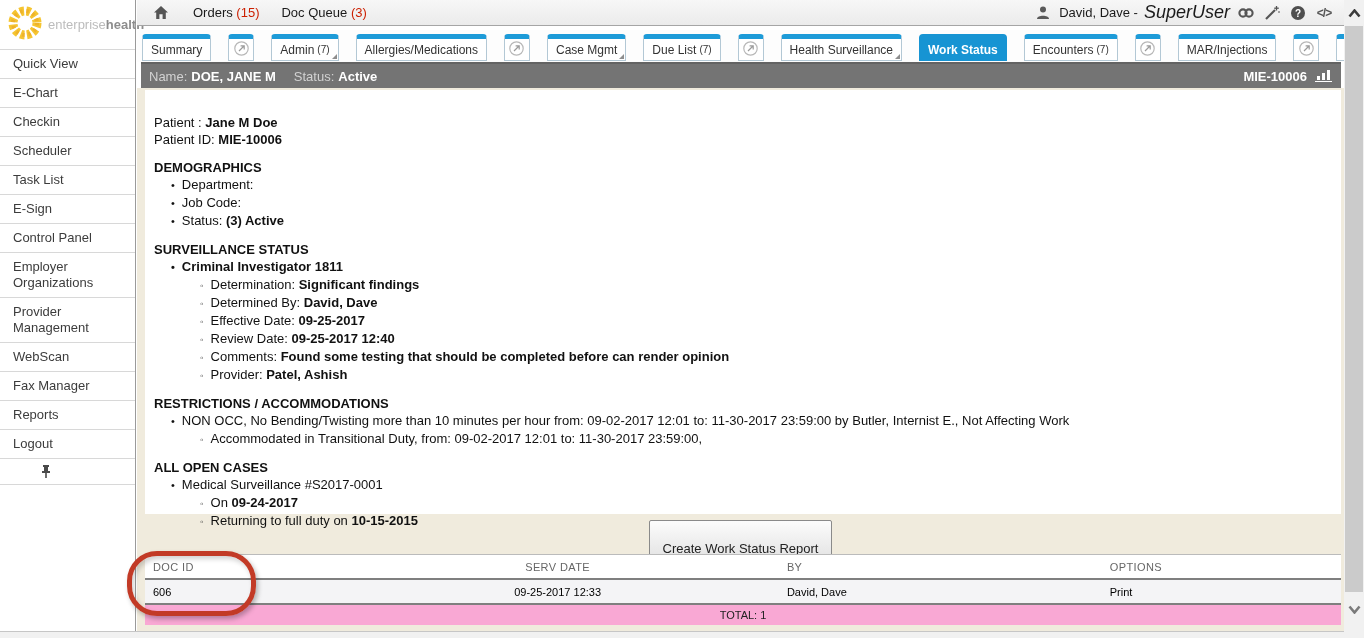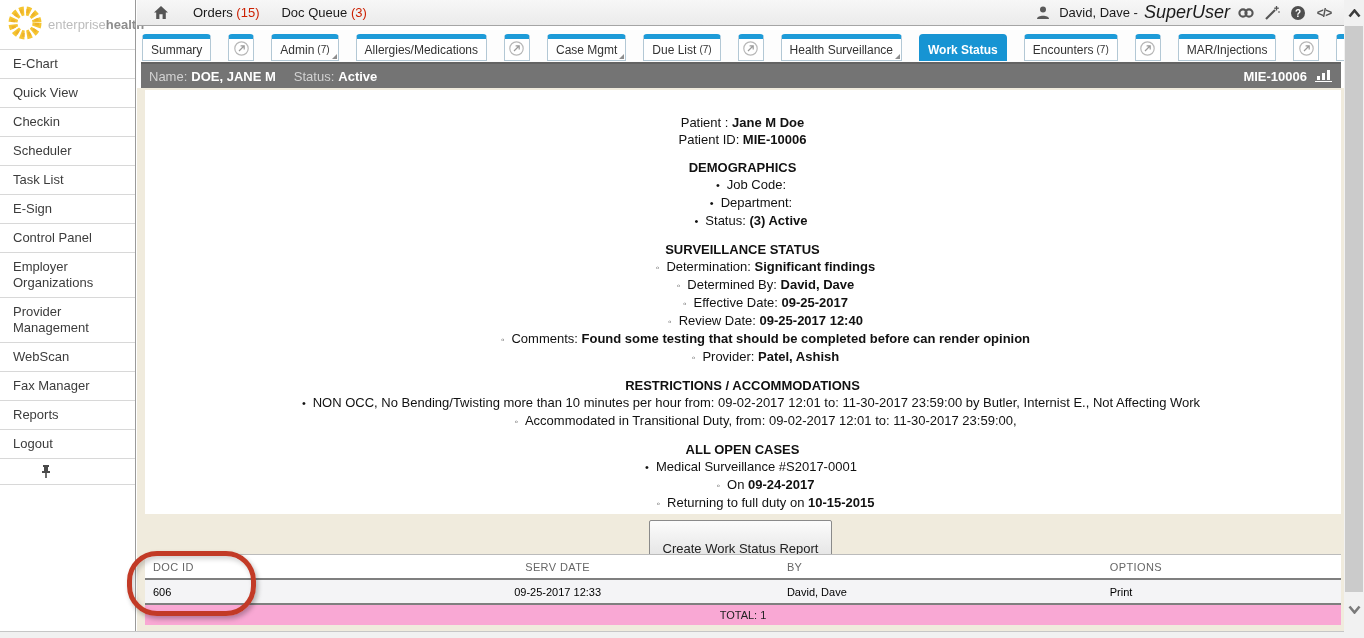--- a/index.html
+++ b/index.html
@@ -52,21 +52,21 @@
     align-items:center; font-size:13px; padding:0 8px; }
   .pb-label { color:#d2d2d2; margin-right:4px; }
   .pb-val { font-weight:bold; margin-right:18px; }
   .pb-right { margin-left:auto; display:flex; align-items:center; gap:8px; }
   .pb-mrn { font-weight:bold; }
 
   
   #content-bg { position:absolute; left:137px; top:88px; width:1207px; height:543px;
     background:#f0ebdd; }
   #report-box { position:absolute; left:8px; top:2px; width:1196px; height:424px;
-    background:#fff; padding:24px 10px 0 9px; font-size:13px; color:#111;text-align:center; }
+    background:#fff; padding:24px 10px 0 9px; font-size:13px; color:#111; }
   .line { line-height:17px; }
   .sec-title { font-weight:bold; margin-top:11px; line-height:17px; }
   .b1 { margin-left:17px; line-height:17px; }
   .b1::before { content:"•"; margin-right:7px; font-size:11px; }
   .b2 { margin-left:46px; line-height:17px; }
   .b2::before { content:"◦"; margin-right:7px; font-size:10px; color:#444; }
   .bold { font-weight:bold; }
 
   .btn-row { position:absolute; left:0; top:432px; width:1207px; text-align:center; }
   .btn { font-family:"Liberation Sans",sans-serif; font-size:13px; color:#222;
@@ -109,22 +109,22 @@
 <div id="sidebar">
   <div class="logo-row">
     <span>
       <svg width="36" height="36" viewBox="0 0 36 36">
         <circle cx="18" cy="18" r="12" fill="none" stroke="#f5c531" stroke-width="9" stroke-dasharray="4 2.4"></circle>
         <circle cx="18" cy="18" r="12" fill="none" stroke="#eeb22a" stroke-width="4" stroke-dasharray="2.5 3.9"></circle>
       </svg>
     </span>
     <span class="logo-text"><span>enterprise</span><b>health</b></span>
   </div>
+  <div class="menu-item">Quick View</div>
   <div class="menu-item">E-Chart</div>
-  <div class="menu-item">Quick View</div>
   <div class="menu-item">Checkin</div>
   <div class="menu-item">Scheduler</div>
   <div class="menu-item">Task List</div>
   <div class="menu-item">E-Sign</div>
   <div class="menu-item">Control Panel</div>
   <div class="menu-item">Employer Organizations</div>
   <div class="menu-item">Provider Management</div>
   <div class="menu-item">WebScan</div>
   <div class="menu-item">Fax Manager</div>
   <div class="menu-item">Reports</div>
@@ -294,25 +294,26 @@
     </span>
   </span>
 </div>
 
 <div id="content-bg">
   <div id="report-box">
     <div class="line"><span>Patient : </span><span class="bold">Jane M Doe</span></div>
     <div class="line"><span>Patient ID: </span><span class="bold">MIE-10006</span></div>
 
     <div class="sec-title">DEMOGRAPHICS</div>
+    <div class="b1"><span>Department:</span><span class="bold"></span></div>
     <div class="b1"><span>Job Code:</span><span class="bold"></span></div>
-    <div class="b1"><span>Department:</span><span class="bold"></span></div>
     <div class="b1"><span>Status: </span><span class="bold">(3) Active</span></div>
 
     <div class="sec-title">SURVEILLANCE STATUS</div>
+    <div class="b1 bold">Criminal Investigator 1811</div>
     <div class="b2"><span>Determination: </span><span class="bold">Significant findings</span></div>
     <div class="b2"><span>Determined By: </span><span class="bold">David, Dave</span></div>
     <div class="b2"><span>Effective Date: </span><span class="bold">09-25-2017</span></div>
     <div class="b2"><span>Review Date: </span><span class="bold">09-25-2017 12:40</span></div>
     <div class="b2"><span>Comments: </span><span class="bold">Found some testing that should be completed before can render opinion</span></div>
     <div class="b2"><span>Provider: </span><span class="bold">Patel, Ashish</span></div>
 
     <div class="sec-title">RESTRICTIONS / ACCOMMODATIONS</div>
     <div class="b1">NON OCC, No Bending/Twisting more than 10 minutes per hour from: 09-02-2017 12:01 to: 11-30-2017 23:59:00 by Butler, Internist E., Not Affecting Work</div>
     <div class="b2">Accommodated in Transitional Duty, from: 09-02-2017 12:01 to: 11-30-2017 23:59:00,</div>

